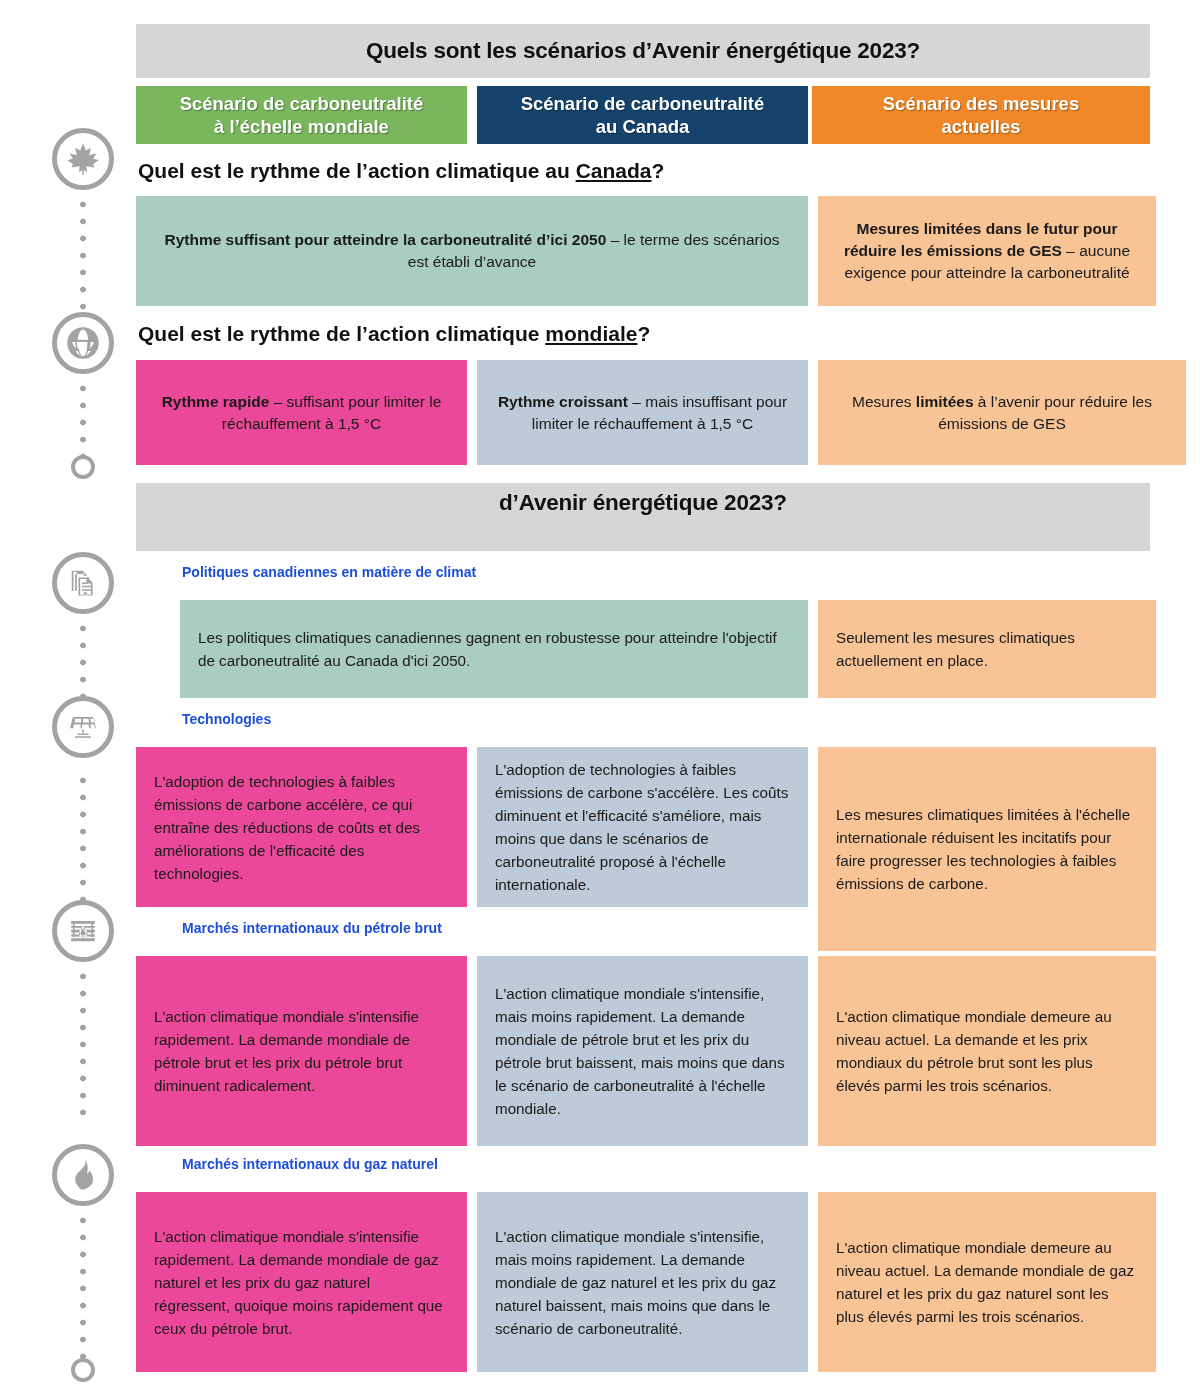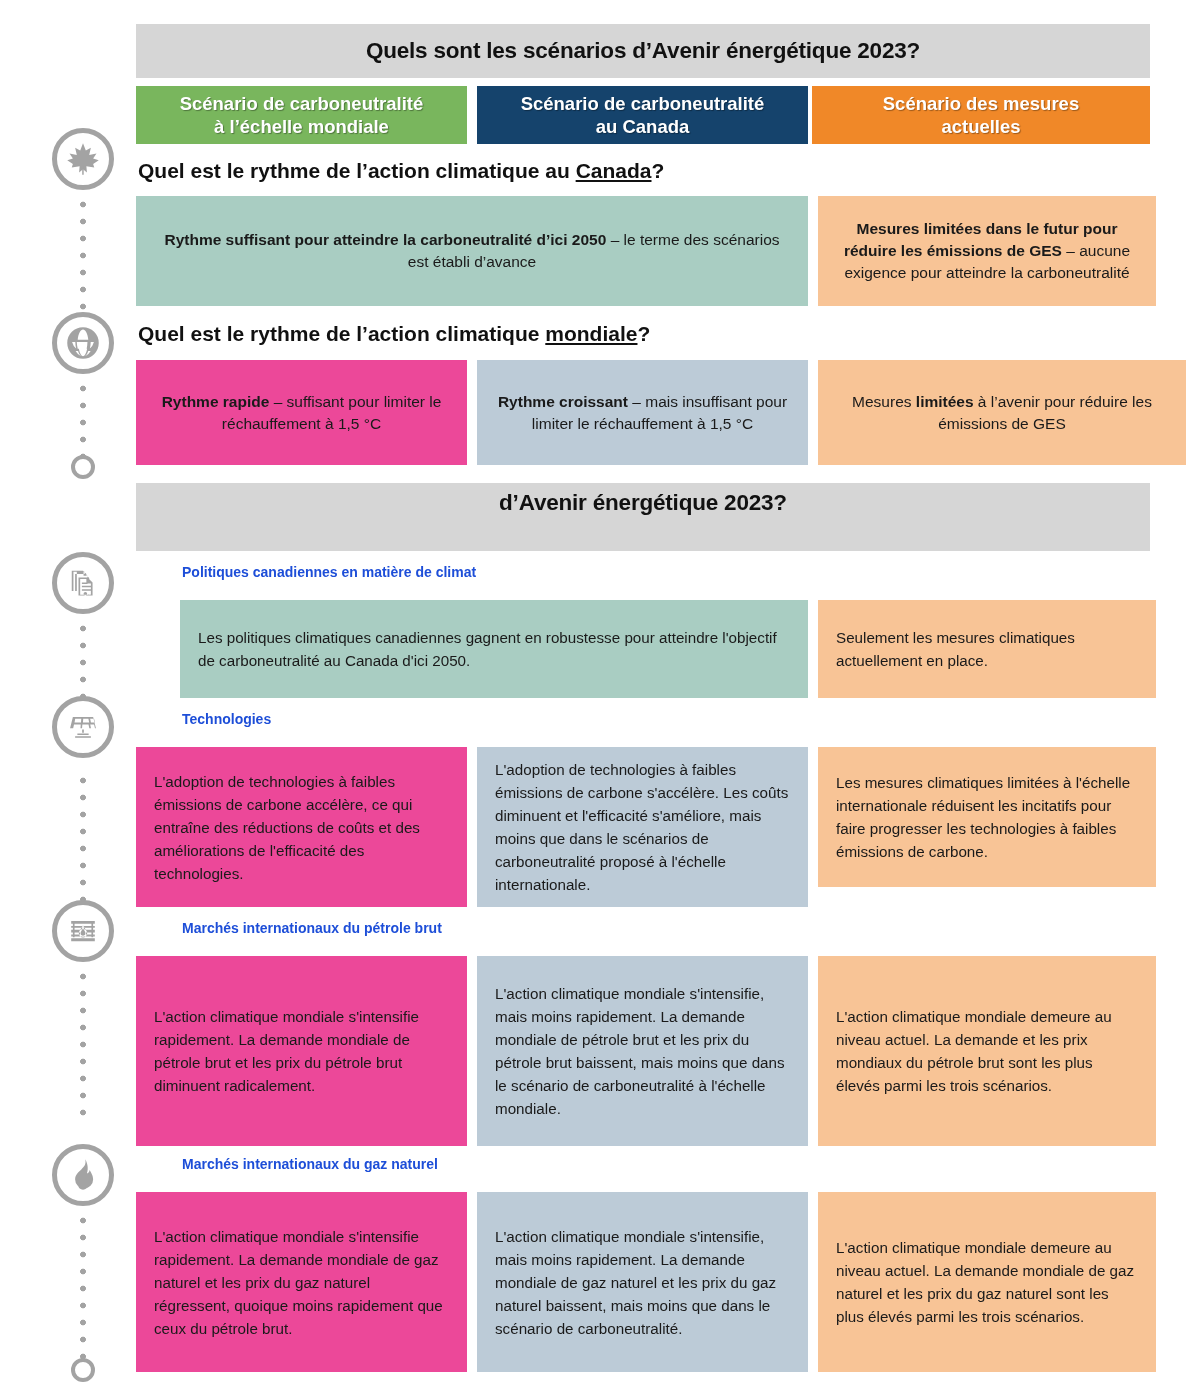--- a/index.html
+++ b/index.html
@@ -192,21 +192,21 @@
     </div>
 
     <div class="sec-head" style="top:711px;">Technologies</div>
 
     <div class="cell c-green left" style="left:0px;top:747px;width:331px;height:160px;">
       <p class="t-body">L'adoption de technologies à faibles émissions de carbone accélère, ce qui entraîne des réductions de coûts et des améliorations de l'efficacité des technologies.</p>
     </div>
     <div class="cell c-blue left" style="left:341px;top:747px;width:331px;height:160px;">
       <p class="t-body">L'adoption de technologies à faibles émissions de carbone s'accélère. Les coûts diminuent et l'efficacité s'améliore, mais moins que dans le scénarios de carboneutralité proposé à l'échelle internationale.</p>
     </div>
-    <div class="cell c-orange left" style="left:676px;top:747px;width:338px;height:140px;">
+    <div class="cell c-orange left" style="left:676px;top:747px;width:338px;height:204px;">
       <p class="t-body">Les mesures climatiques limitées à l'échelle internationale réduisent les incitatifs pour faire progresser les technologies à faibles émissions de carbone.</p>
     </div>
 
     <div class="sec-head" style="top:920px;">Marchés internationaux du pétrole brut</div>
 
     <div class="cell c-green left" style="left:0px;top:956px;width:331px;height:190px;">
       <p class="t-body">L'action climatique mondiale s'intensifie rapidement. La demande mondiale de pétrole brut et les prix du pétrole brut diminuent radicalement.</p>
     </div>
     <div class="cell c-blue left" style="left:341px;top:956px;width:331px;height:190px;">
       <p class="t-body">L'action climatique mondiale s'intensifie, mais moins rapidement. La demande mondiale de pétrole brut et les prix du pétrole brut baissent, mais moins que dans le scénario de carboneutralité à l'échelle mondiale.</p>

